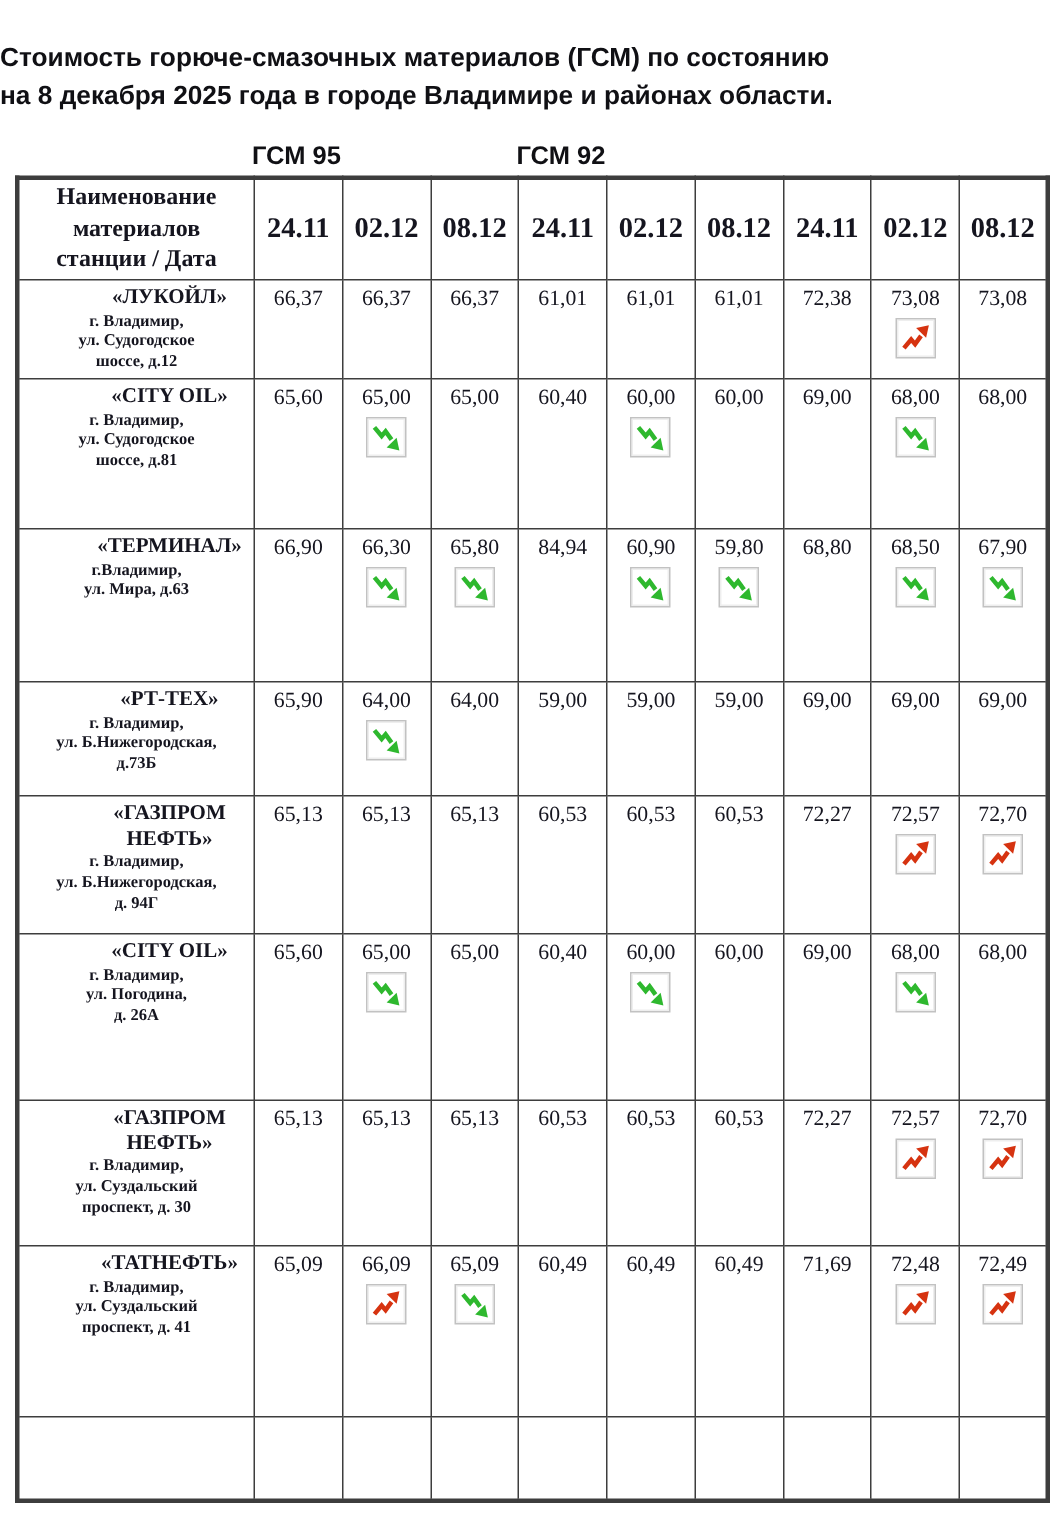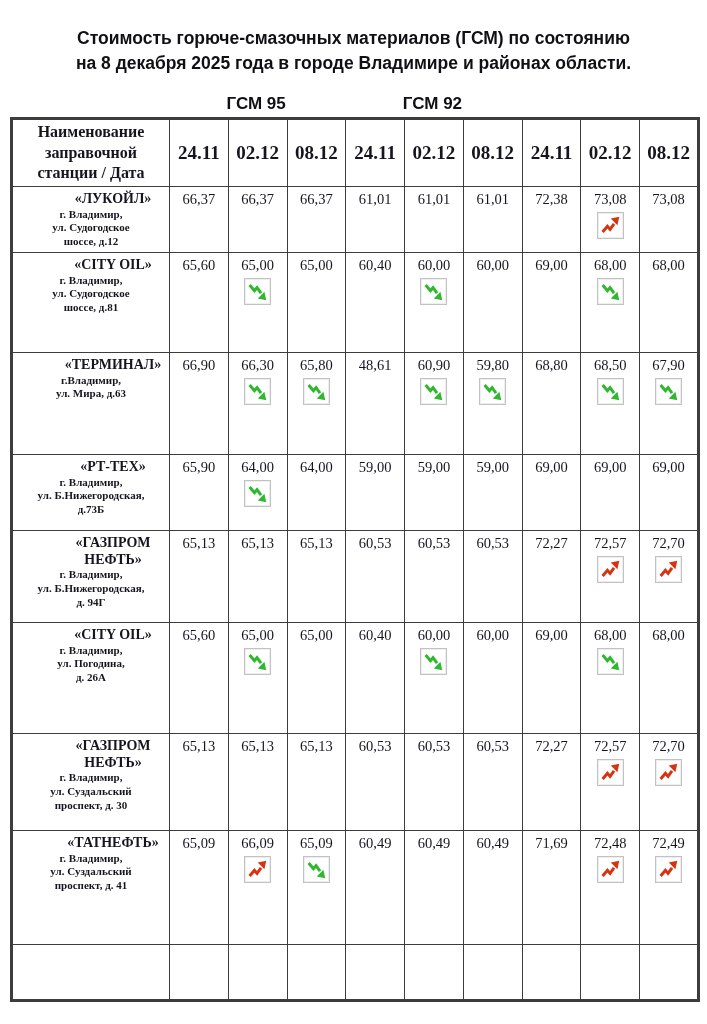--- a/index.html
+++ b/index.html
@@ -8,37 +8,37 @@
     position: relative;
     width: 707px;
     height: 1024px;
     background: #ffffff;
     overflow: hidden;
     font-family: "Liberation Serif", serif;
     color: #15151f;
   }
   .title {
     padding-top: 26px;
-    text-align: center;
+    text-align: left;
     font-family: "Liberation Sans", sans-serif;
     font-weight: bold;
     font-size: 17.5px;
     line-height: 1.45;
     color: #101014;
   }
   .groups-row {
     display: flex;
     margin: 17px 0 3px 10px;
     font-family: "Liberation Sans", sans-serif;
     font-weight: bold;
     font-size: 17px;
     color: #101014;
   }
   .group-spacer { width: 158px; }
-  .group-label { width: 176.3px; text-align: center; }
+  .group-label { width: 176.3px; }
   table.price-table {
     border-collapse: collapse;
     table-layout: fixed;
     width: 687px;
     margin-left: 10px;
     border: 3px solid #3d3d3d;
   }
   .price-table th, .price-table td {
     border: 1.6px solid #3d3d3d;
     padding: 0;
@@ -106,21 +106,21 @@
 
   <table class="price-table" id="price-table">
     <colgroup>
       <col style="width:158px">
       <col span="9" style="width:58.78px">
     </colgroup>
     <tbody id="price-table-body">
         <tr style="height: 66px;">
           <th class="station-header-cell">
             <div>Наименование</div>
-            <div>заправочной</div>
+            <div>материалов</div>
             <div>станции / Дата</div>
           </th>
           <th class="date-header-cell">24.11</th>
           <th class="date-header-cell">02.12</th>
           <th class="date-header-cell">08.12</th>
           <th class="date-header-cell">24.11</th>
           <th class="date-header-cell">02.12</th>
           <th class="date-header-cell">08.12</th>
           <th class="date-header-cell">24.11</th>
           <th class="date-header-cell">02.12</th>
@@ -241,21 +241,21 @@
           <td class="price-cell">
             <div>65,80</div>
             <div class="trend-box">
               <svg viewBox="0 0 24 24" width="21" height="21">
                 <path d="M3 4.5 L8.5 11 L11.5 7.5 L16 13.8" fill="none" stroke="#2eb82e" stroke-width="3.4"></path>
                 <polygon points="22,22 12.3,19.9 19.9,12.3" fill="#2eb82e"></polygon>
               </svg>
             </div>
           </td>
           <td class="price-cell">
-            <div>48,61</div>
+            <div>84,94</div>
           </td>
           <td class="price-cell">
             <div>60,90</div>
             <div class="trend-box">
               <svg viewBox="0 0 24 24" width="21" height="21">
                 <path d="M3 4.5 L8.5 11 L11.5 7.5 L16 13.8" fill="none" stroke="#2eb82e" stroke-width="3.4"></path>
                 <polygon points="22,22 12.3,19.9 19.9,12.3" fill="#2eb82e"></polygon>
               </svg>
             </div>
           </td>

